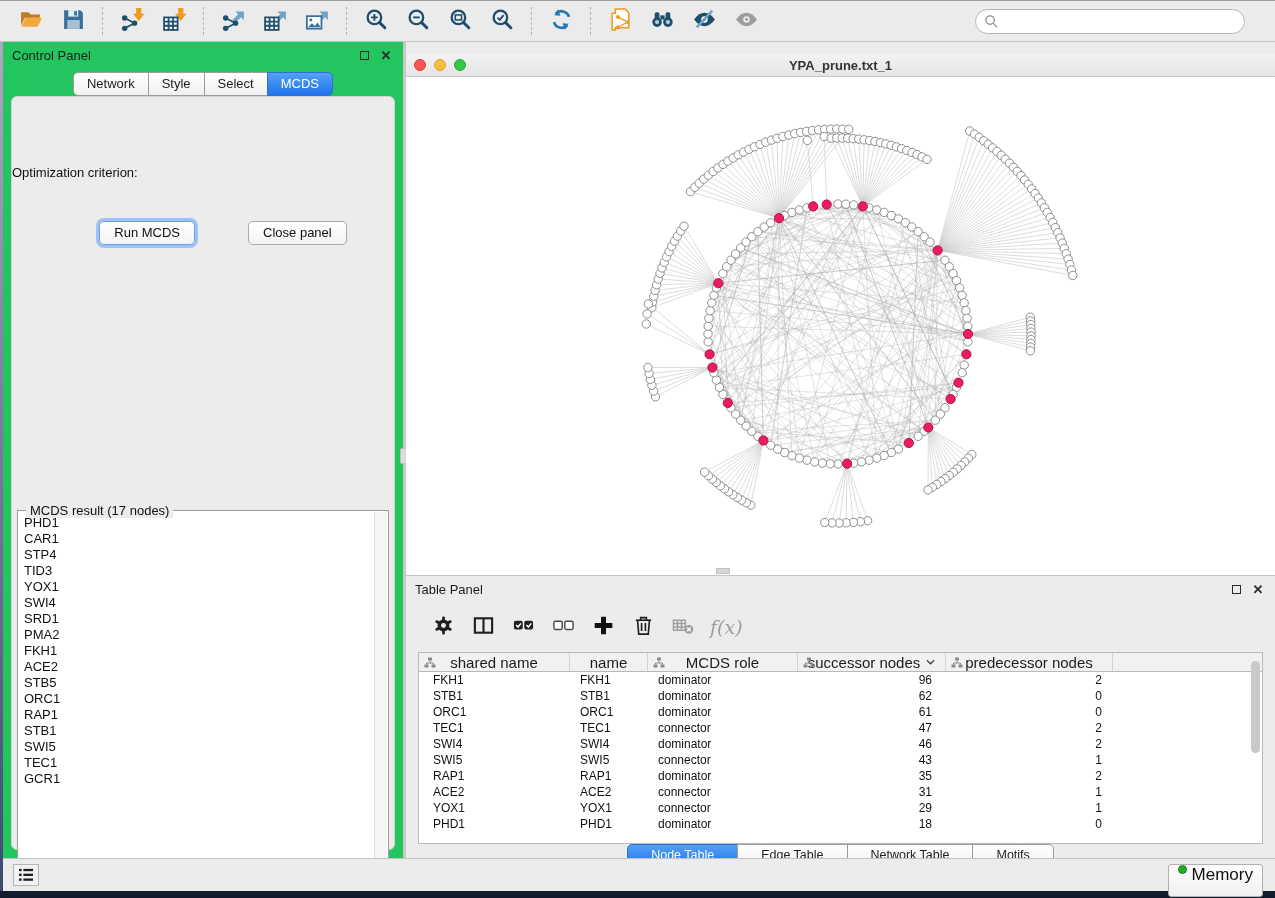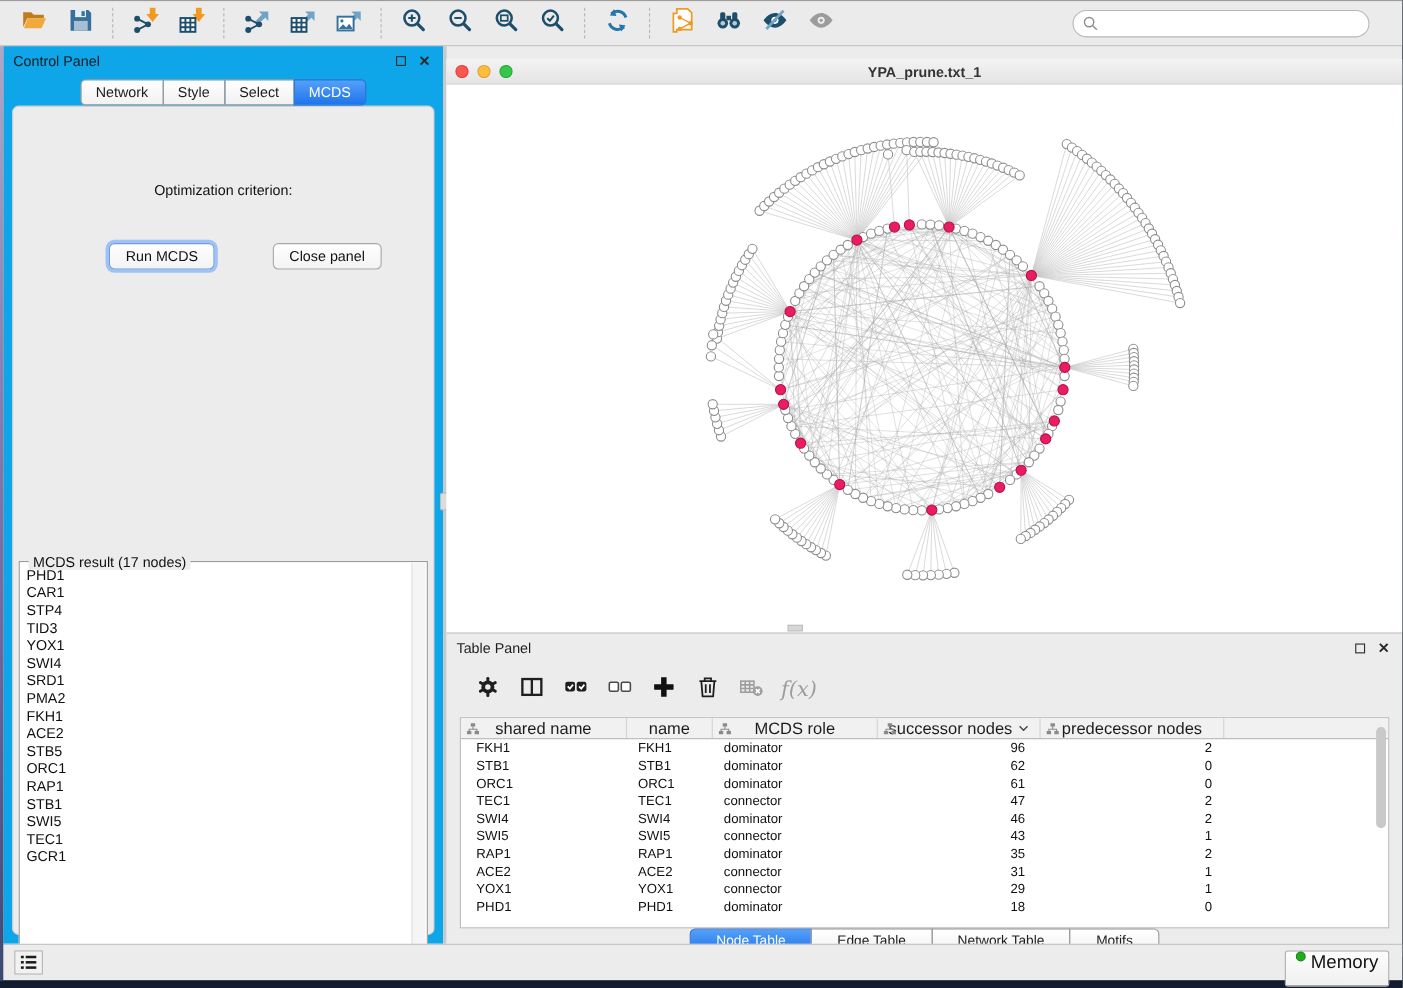--- a/index.html
+++ b/index.html
@@ -22,30 +22,30 @@
   .tb-search input{border:none;outline:none;flex:1;height:20px;font-size:12px;background:transparent;padding-left:5px;}
 
   
   .panel-head{height:26px;display:flex;align-items:center;padding:0 9px;font-size:13px;color:#1c1c1c;}
   .panel-head .sp{flex:1;}
   .wbtn{width:16px;height:16px;display:flex;align-items:center;justify-content:center;margin-left:6px;}
   .float-ic{width:9px;height:9px;border:1.6px solid #2b2b2b;}
   .close-ic{font-size:13px;font-weight:bold;color:#2b2b2b;line-height:1;}
 
   
-  .control-panel{position:absolute;left:3px;top:42px;width:400px;height:816px;background:#0ea5e9;}
+  .control-panel{position:absolute;left:3px;top:42px;width:400px;height:816px;background:#22c55e;}
   .cp-pane{position:absolute;left:8px;top:54px;width:384px;height:754px;background:#ececec;
     border:1px solid #d2d2d2;border-radius:6px;}
   .tabbar{position:absolute;top:30px;left:0;width:100%;display:flex;justify-content:center;z-index:3;}
   .tab{padding:3px 13px 4px;font-size:13px;color:#1c1c1c;background:linear-gradient(#ffffff,#f1f1f1);
     border:1px solid #9c9c9c;margin-left:-1px;cursor:default;}
   .tab:first-child{border-radius:5px 0 0 5px;margin-left:0;}
   .tab:last-child{border-radius:0 5px 5px 0;}
   .tab.active{background:linear-gradient(#55a0f8,#1f74ec);color:#fff;border-color:#2f6fd0;}
-  .opt-label{position:absolute;top:68px;left:0;width:100%;text-align:center;font-size:13px;color:#111;}
+  .opt-label{position:absolute;top:68px;left:0;width:100%;text-align:left;font-size:13px;color:#111;}
   .dropdown{position:absolute;top:90px;left:44px;width:312px;height:23px;background:#fff;
     border:1px solid #b3b3b3;border-radius:4px;display:flex;align-items:center;font-size:13px;color:#111;}
   .dropdown .val{flex:1;padding-left:9px;white-space:nowrap;overflow:hidden;}
   .dd-step{width:20px;height:23px;margin:-1px -1px -1px 0;border-radius:0 4px 4px 0;
     background:linear-gradient(#6aaaf9,#2f7ff3);display:flex;flex-direction:column;align-items:center;justify-content:center;gap:2px;}
   .dd-step svg{width:8px;height:5px;display:block;}
   .btn-row{position:absolute;top:124px;left:0;width:100%;display:flex;justify-content:center;gap:13px;}
   .btn{font-size:13px;color:#111;background:linear-gradient(#ffffff,#f3f3f3);border:1px solid #a9a9a9;
     border-radius:5px;padding:3px 14px 4px;cursor:default;margin-left:40px;}
   .btn.focus{box-shadow:0 0 0 3px rgba(92,160,250,.55);border-color:#6f9fe0;}

